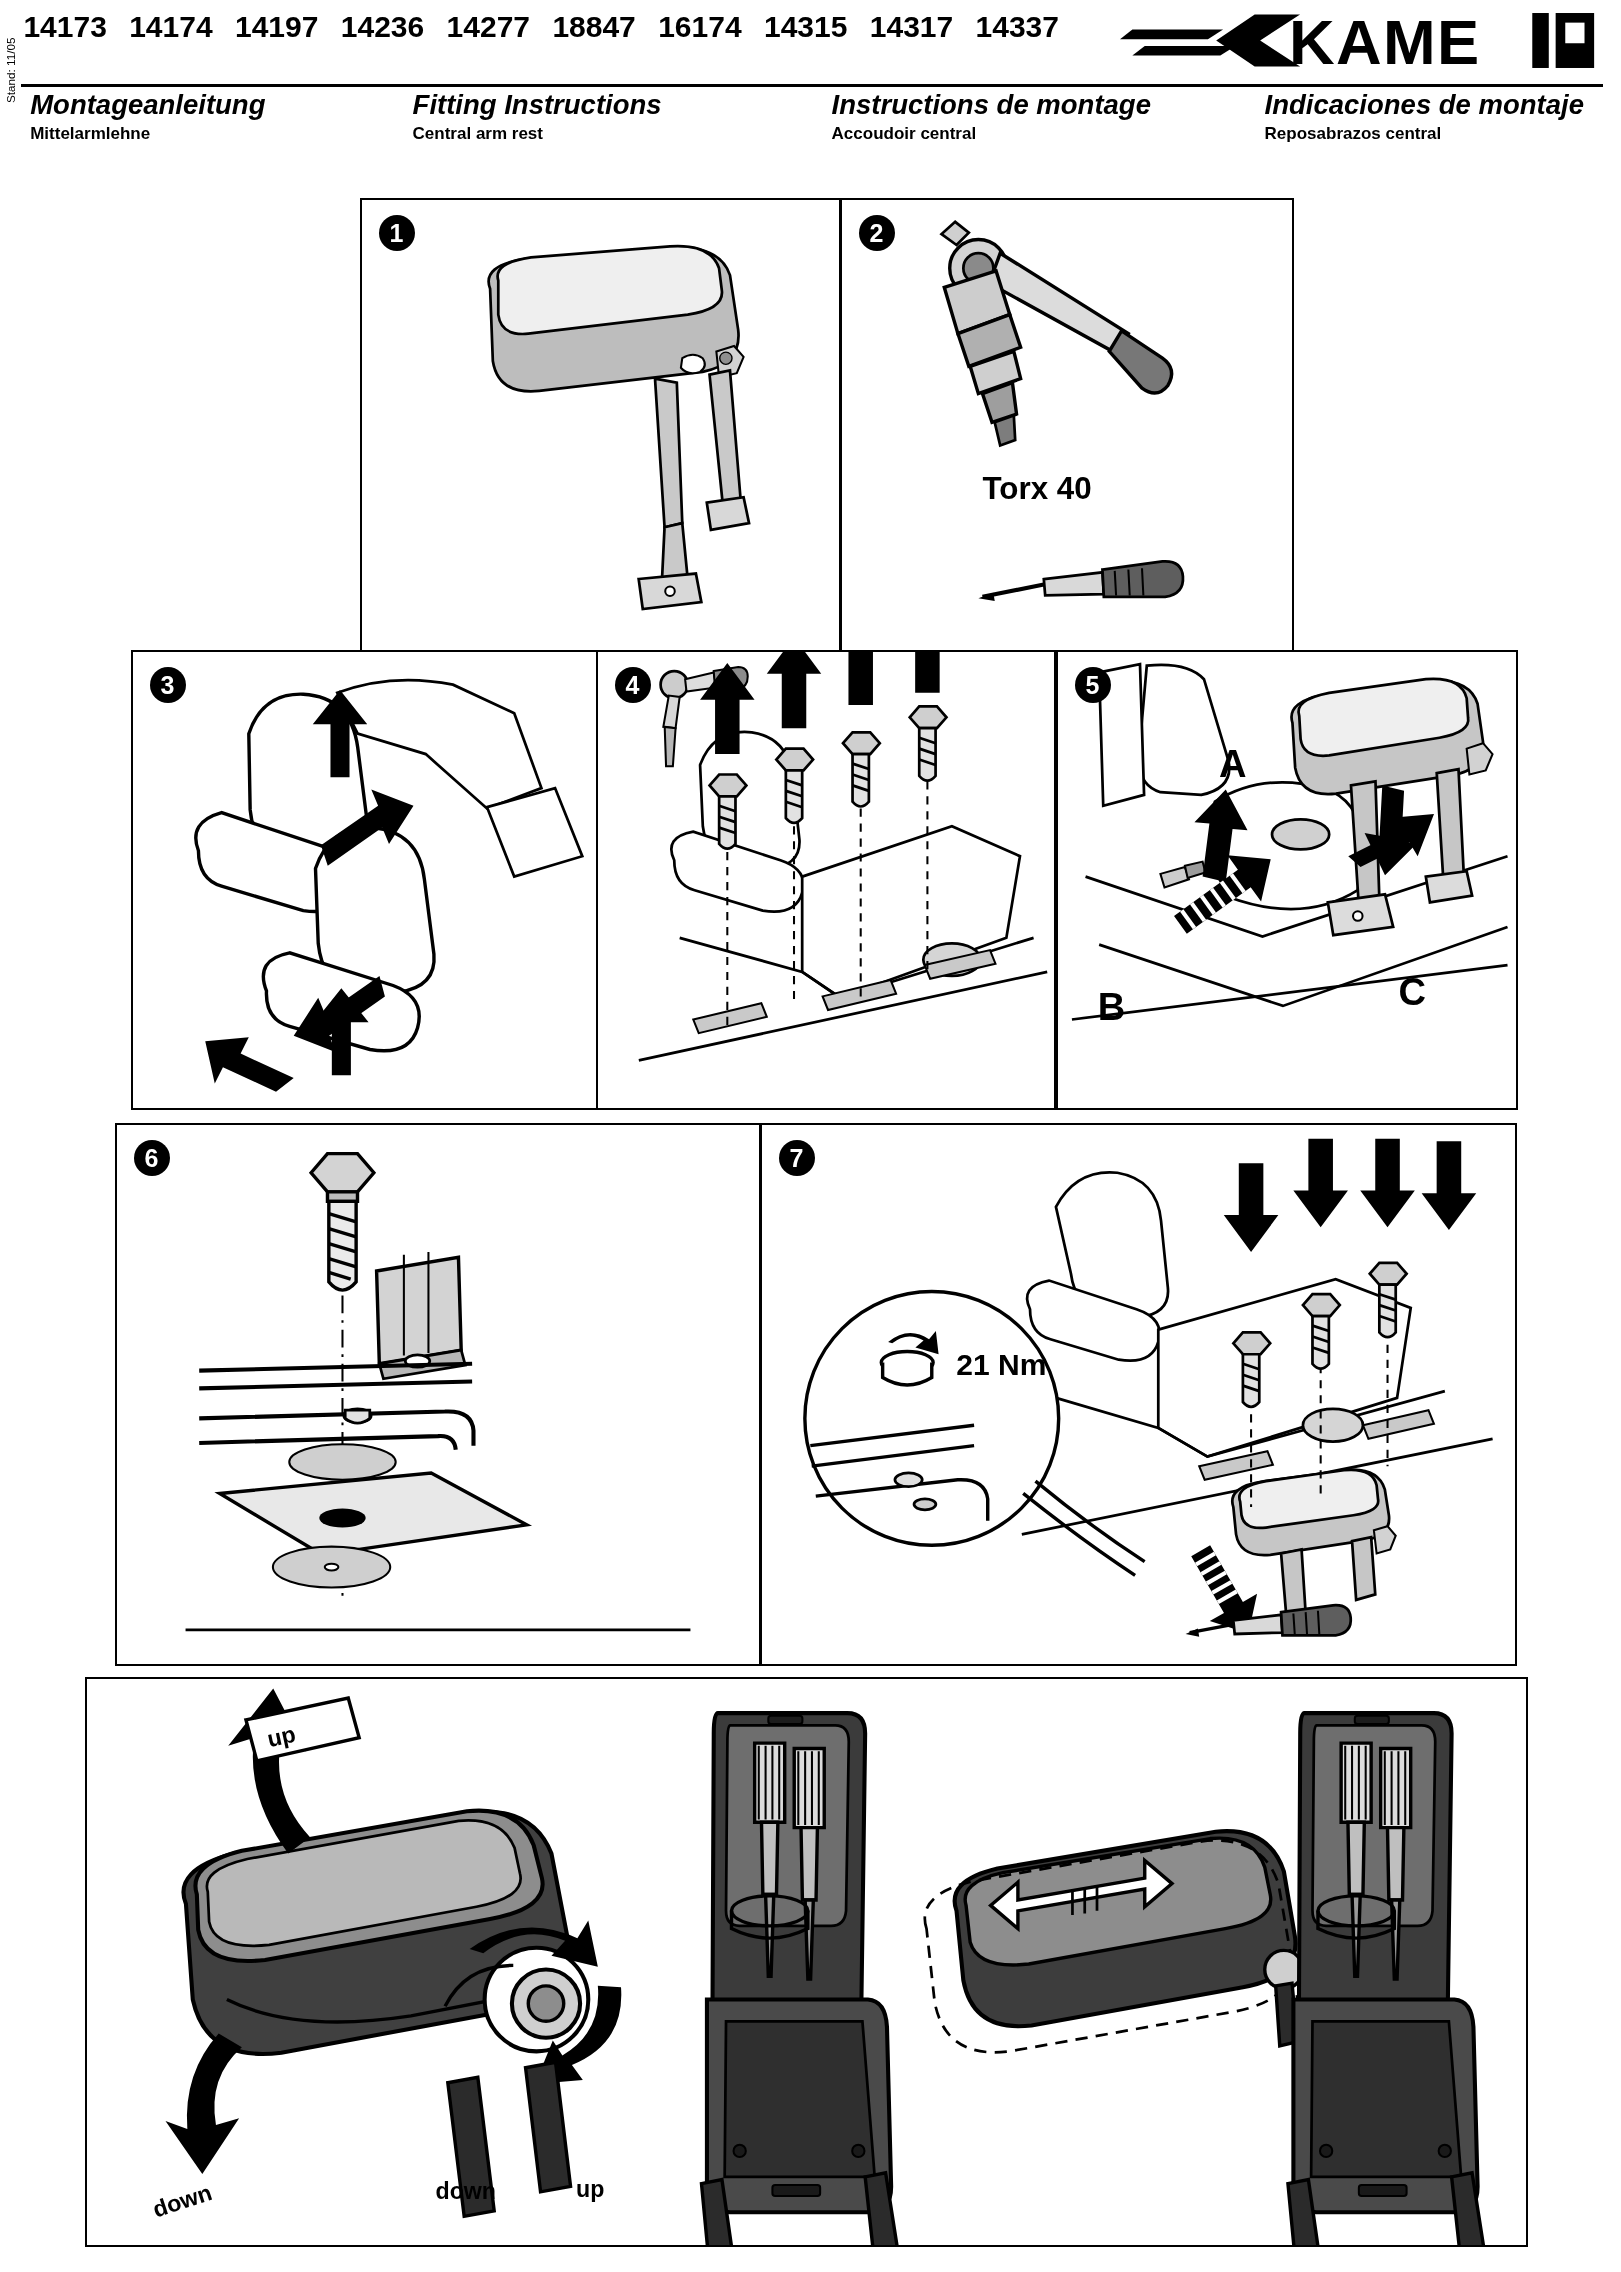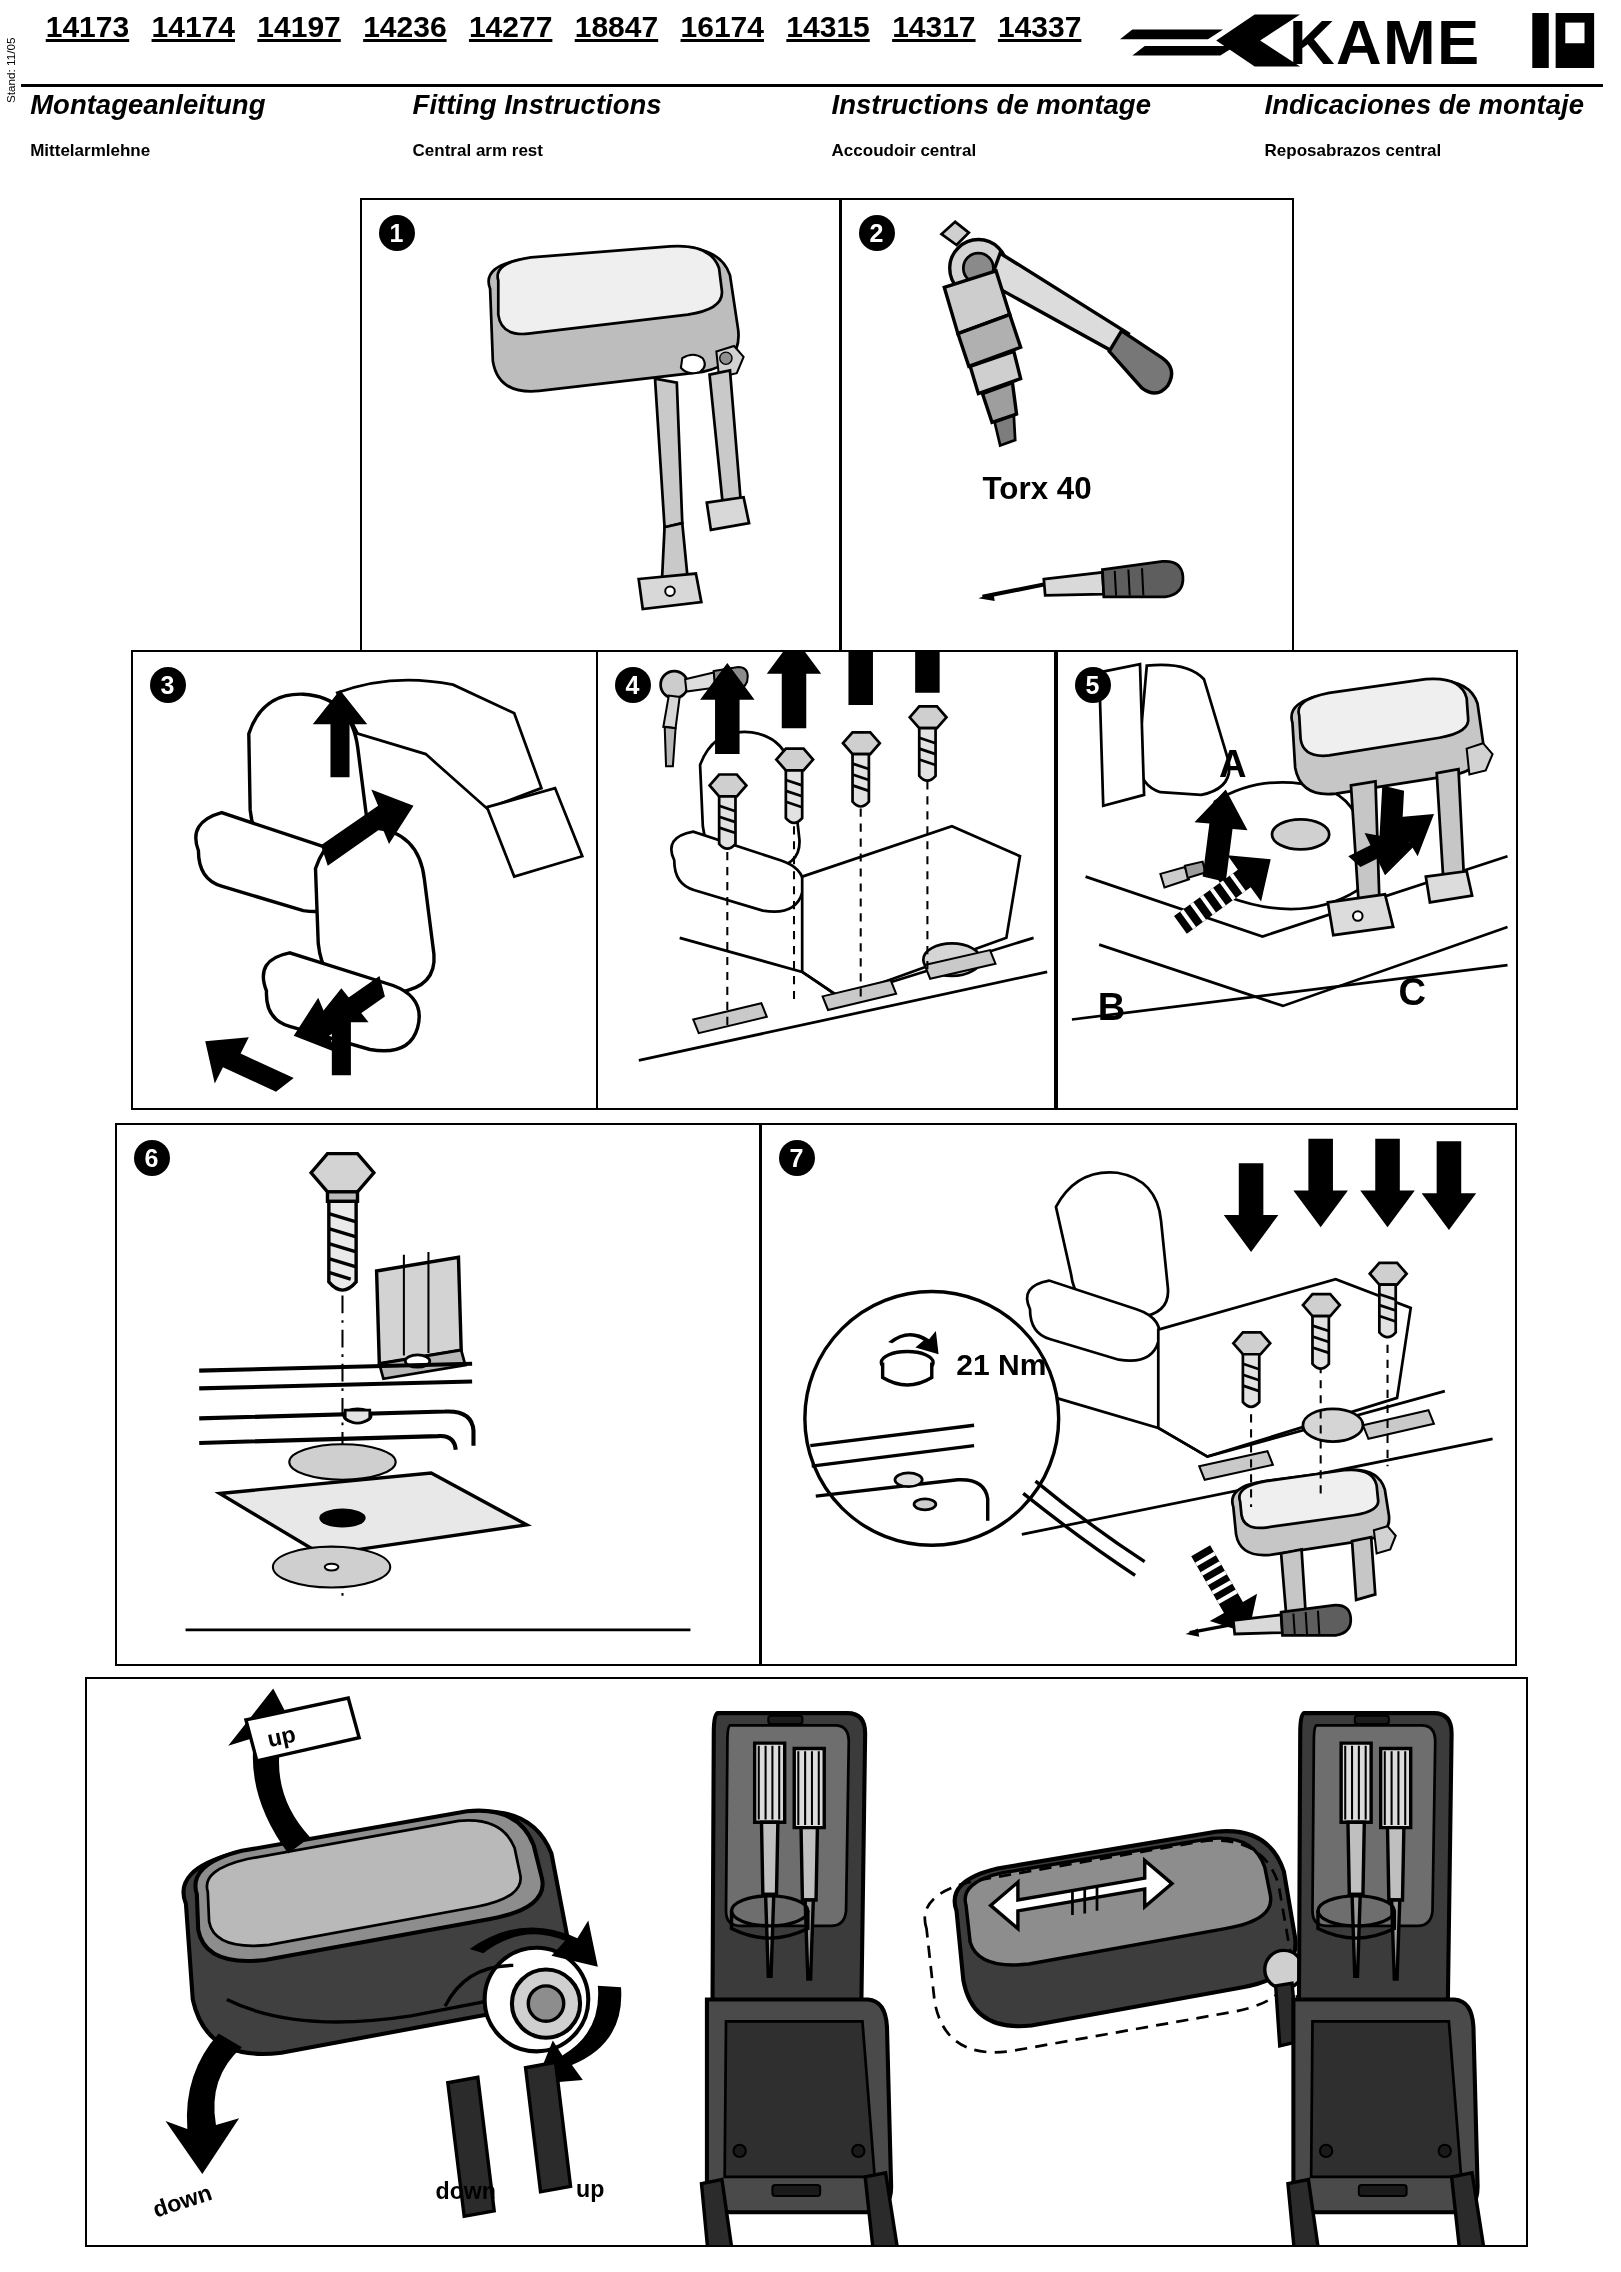--- a/index.html
+++ b/index.html
@@ -29,23 +29,22 @@
     font-weight: bold;
     letter-spacing: 0px;
     line-height: 38px;
   }
   .pn-row {
     display: flex;
     gap: 0px;
   }
   .pn-cell {
     width: 106px;
-    text-align: right;
+    text-align: left;
     white-space: nowrap;
-    text-decoration: underline;
   }
 
   
   .logo {
     position: absolute;
     right: 20.6px;
     top: 5.5px;
     width: 481px;
     height: 69px;
   }
@@ -74,21 +73,21 @@
     font-size: 27.5px;
     font-weight: bold;
     line-height: 32px;
     white-space: nowrap;
     font-style: italic;
   }
   .title-sub {
     font-size: 17px;
     font-weight: bold;
     line-height: 22px;
-    margin-top: 19px;
+    margin-top: 2px;
     white-space: nowrap;
   }
   .col-de { left: 9.6px; }
   .col-en { left: 392px; }
   .col-fr { left: 811px; }
   .col-es { left: 1244px; }
 
   .stand {
     position: absolute;
     left: 4.1px;

